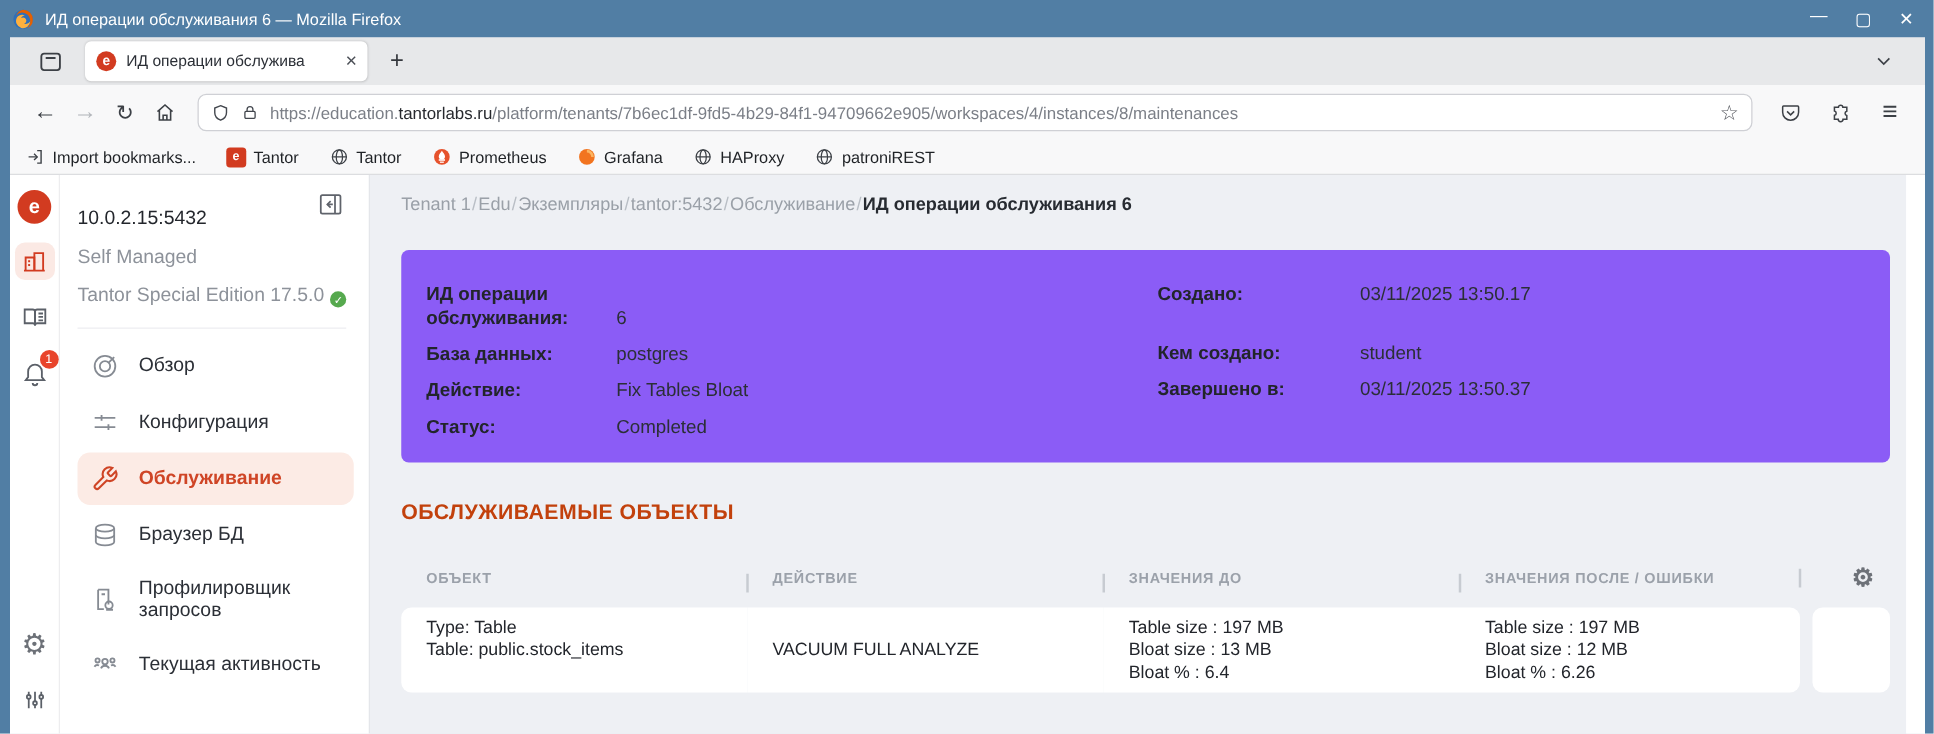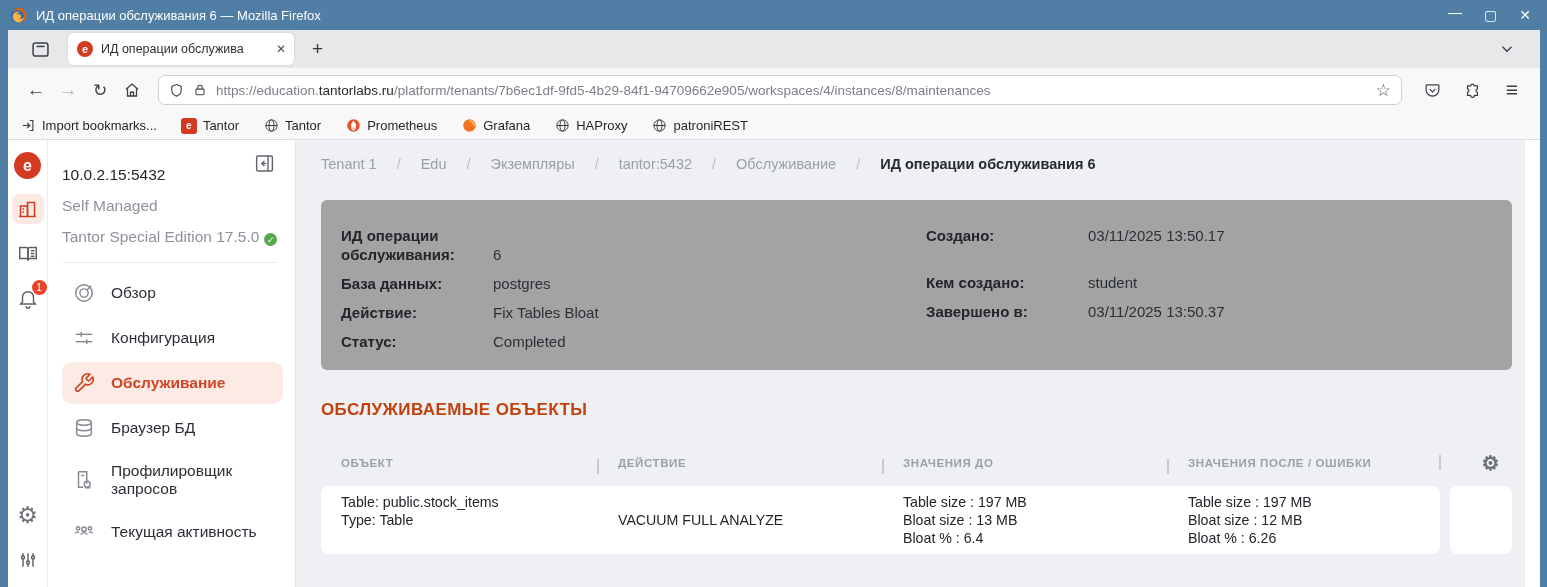--- a/index.html
+++ b/index.html
@@ -64,25 +64,25 @@
   .inst-label { margin-top:20px; display:flex; align-items:center; gap:14px; font-size:15.5px; color:#c3c7ce; }
   .inst-label .pencil { color:#5f636b; display:flex; }
   .side-divider { margin:16px 6px 6px 0; border-top:1px solid #ededf1; }
   .menu { margin-top:6px; display:flex; flex-direction:column; }
   .menu-item { display:flex; align-items:center; gap:15px; padding:10px 10px; border-radius:10px; font-size:15.5px; color:#2b2f36; margin-top:3px; }
   .menu-item .m-ic { width:24px; display:flex; justify-content:center; color:#868b93; flex:0 0 auto; }
   .menu-item.active { background:#fcebe5; color:#cf4526; font-weight:700; }
   .menu-item.active .m-ic { color:#cf4526; }
 
   .main { flex:1; background:#eef0f4; min-width:0; padding-left:25px; overflow:hidden; }
-  .breadcrumb { margin-top:16px; font-size:14.5px; color:#9aa0a8; display:flex; gap:20px; align-items:center; white-space:nowrap; }
+  .breadcrumb { margin-top:16px; font-size:14.5px; color:#9aa0a8; display:flex; gap:1px; align-items:center; white-space:nowrap; }
   .breadcrumb .sep { color:#b9bec5; }
   .breadcrumb .current { color:#272b31; font-weight:700; }
 
-  .card { margin-top:28px; margin-right:13px; background:#a3a3a3; border-radius:6px; height:170px; padding:26px 0 0 20px; display:flex; }
+  .card { margin-top:28px; margin-right:13px; background:#8b5cf6; border-radius:6px; height:170px; padding:26px 0 0 20px; display:flex; }
   .card-col.left { flex:0 0 585px; }
   .card-col.right { flex:1; }
   .crow { display:flex; margin-bottom:10px; }
   .crow .clabel { width:152px; font-weight:700; font-size:15px; color:#22252b; line-height:19px; flex:0 0 auto; }
   .crow .cvalue { font-size:15px; color:#2b2f36; line-height:19px; }
   .crow.twolines { align-items:flex-end; }
   .card-col.right .clabel { width:162px; }
   .card-col.right .crow.gap-after { margin-bottom:28px; }
 
   .section-title { margin-top:30px; font-size:17px; font-weight:700; color:#c2410c; letter-spacing:.4px; }
@@ -443,22 +443,22 @@
           <span class="th piped">ДЕЙСТВИЕ</span>
           <span class="th piped">ЗНАЧЕНИЯ ДО</span>
           <span class="th piped">ЗНАЧЕНИЯ ПОСЛЕ / ОШИБКИ</span>
           <span class="th piped actions-col">
               <span class="gear-glyph">⚙</span>
             </span>
         </div>
 
         <div class="tgrid trow-wrap">
           <div class="td first">
+            <div>Type: Table</div>
             <div>Table: public.stock_items</div>
-            <div>Type: Table</div>
           </div>
           <div class="td center-v">
             <span>VACUUM FULL ANALYZE</span>
           </div>
           <div class="td">
             <div>Table size : 197 MB</div>
             <div>Bloat size : 13 MB</div>
             <div>Bloat % : 6.4</div>
           </div>
           <div class="td last">

